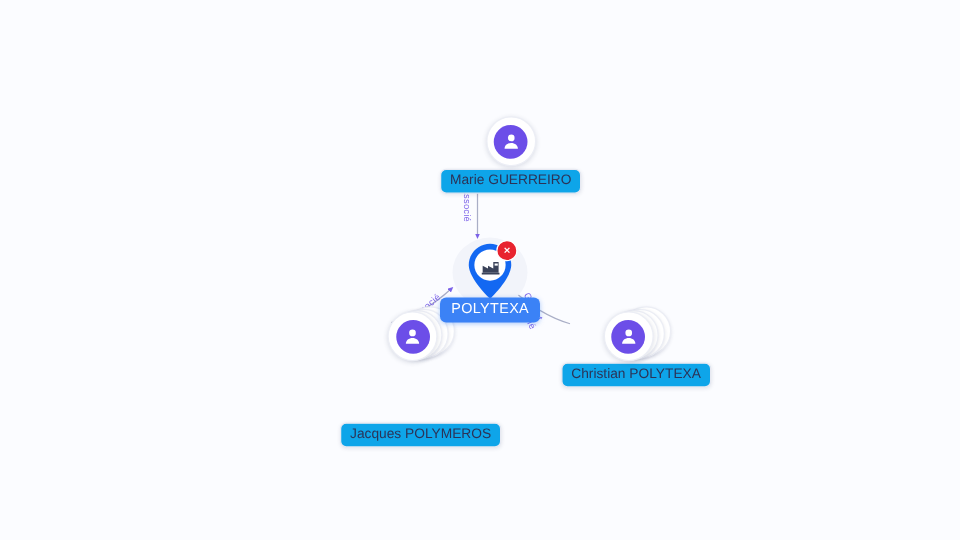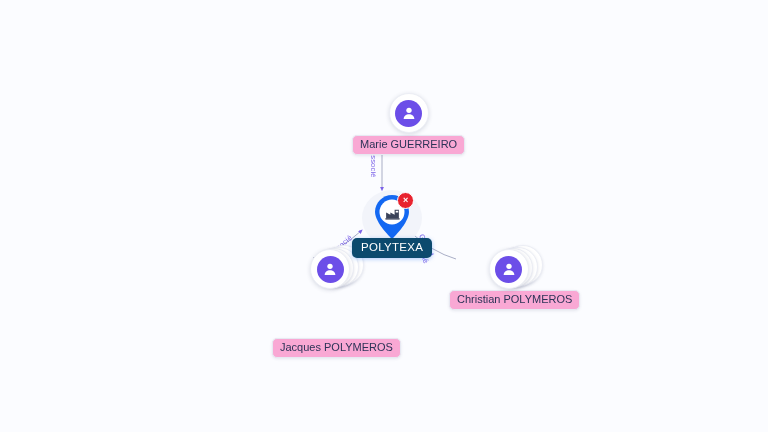--- a/index.html
+++ b/index.html
@@ -90,21 +90,21 @@
     background: #6c4ee8;
     display: flex;
     align-items: center;
     justify-content: center;
   }
   .avatar svg { display: block; }
 
   
   .name-chip {
     margin-top: 2px;
-    background: #f9a8d4;
+    background: #0ea5e9;
     border: 1px solid #e7e9f2;
     border-radius: 5px;
     padding: 3px 7px 4px 7px;
     font-size: 11px;
     line-height: 11px;
     color: #2c3357;
     white-space: nowrap;
     box-shadow: 0 1px 3px rgba(40,50,90,.10);
   }
 
@@ -154,21 +154,21 @@
     display: flex;
     align-items: center;
     justify-content: center;
     color: #ffffff;
     font-size: 9px;
     line-height: 9px;
     font-weight: bold;
   }
   .company-chip {
     margin-top: -8px;
-    background: #0c4a6e;
+    background: #3b82f6;
     color: #ffffff;
     border-radius: 5px;
     padding: 4px 9px 5px 9px;
     font-size: 11.5px;
     line-height: 11px;
     letter-spacing: .3px;
     white-space: nowrap;
     box-shadow: 0 1px 4px rgba(19,104,242,.35);
     position: relative;
     z-index: 5;
@@ -270,16 +270,16 @@
       <div class="stack-card c1"></div>
       <div class="stack-front">
         <div class="avatar">
           <svg width="16" height="16" viewBox="0 0 24 24" fill="#ffffff">
             <circle cx="12" cy="8" r="4"></circle>
             <path d="M4 21c0-4.4 3.6-7 8-7s8 2.6 8 7z"></path>
           </svg>
         </div>
       </div>
     </div>
-    <div class="name-chip">Christian POLYMEROS</div>
+    <div class="name-chip">Christian POLYTEXA</div>
   </div>
 
 </div>
 
 </body></html>

